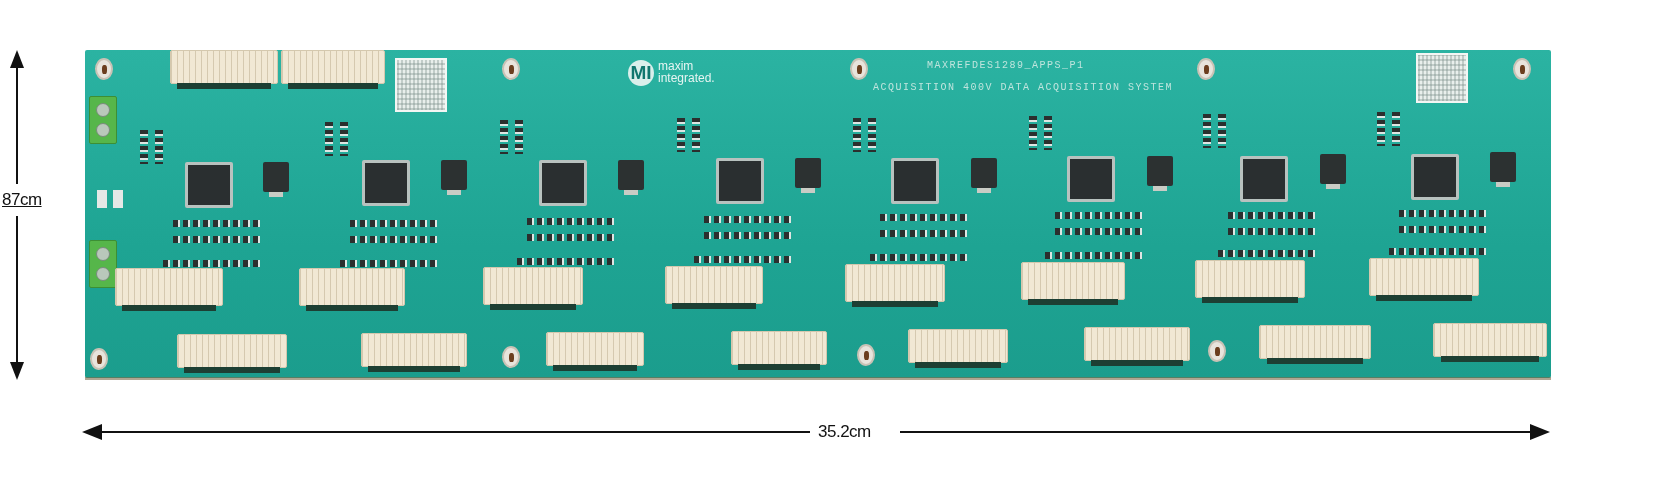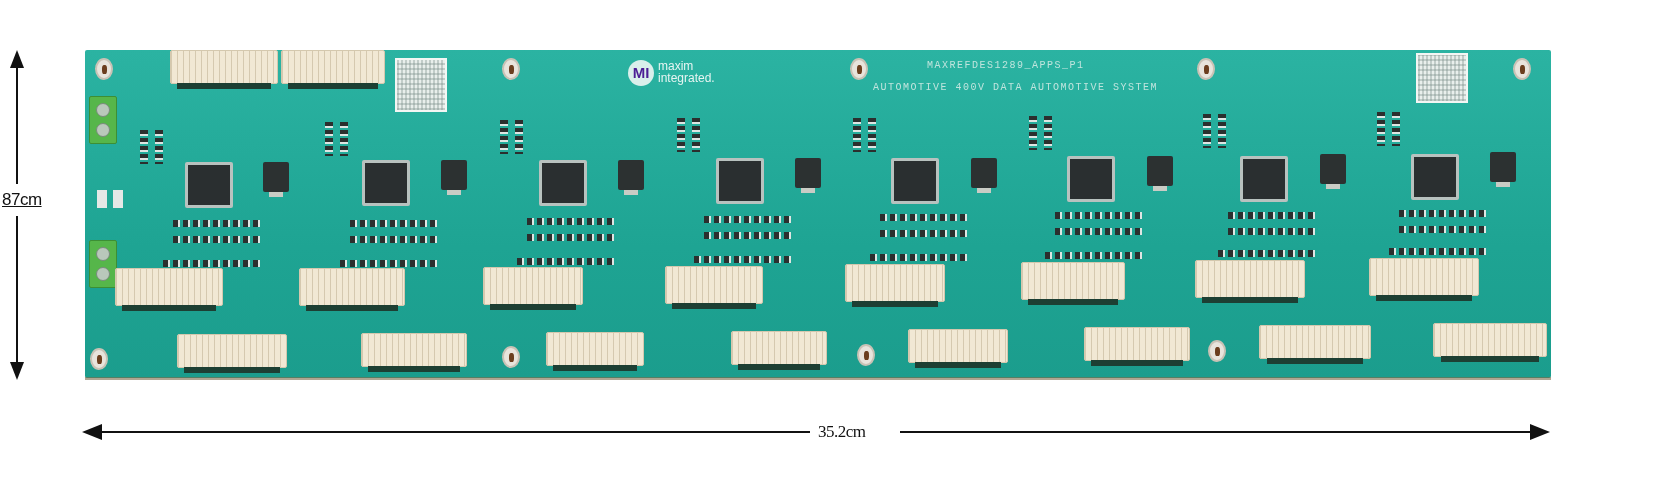--- a/index.html
+++ b/index.html
@@ -11,21 +11,21 @@
   .dim-label { position:absolute; font-family:"Liberation Sans", sans-serif; color:#111; font-size:17px; letter-spacing:-0.5px; background:#fff; padding:0 2px; }
   
   .board { position:absolute; left:85px; top:50px; width:1466px; height:328px; background:#1fa897; border-radius:2px; overflow:hidden;
            background-image: linear-gradient(180deg, #2bb3a2 0%, #1ea493 60%, #1b9d8d 100%); }
   .board-shadow { position:absolute; left:85px; top:377px; width:1466px; height:3px; background:#7a6a4a; opacity:.6; }
   .hole { position:absolute; width:18px; height:22px; border-radius:50%; background:#e8e4dc; border:2px solid #c9c2b5; box-sizing:border-box; }
   .hole::after { content:""; position:absolute; left:5px; top:5px; width:5px; height:9px; border-radius:40%; background:#6b3e1e; }
   .qr { position:absolute; background:#e9efec; border:2px solid #f3f6f4;
         background-image: repeating-linear-gradient(0deg, rgba(120,140,135,.35) 0 2px, transparent 2px 5px),
                           repeating-linear-gradient(90deg, rgba(120,140,135,.35) 0 2px, transparent 2px 4px); }
-  .logo-circle { position:absolute; width:26px; height:26px; border-radius:50%; background:#d9efeb; color:#4c1d95; font-weight:bold; font-size:15px; text-align:center; line-height:26px; }
+  .logo-circle { position:absolute; width:26px; height:26px; border-radius:50%; background:#d9efeb; color:#0f766e; font-weight:bold; font-size:19px; text-align:center; line-height:26px; }
   .logo-text { position:absolute; color:#e6f5f2; font-size:12px; line-height:12px; }
   .silk { position:absolute; color:#bfe4dd; font-family:"Liberation Mono", monospace; font-size:10px; letter-spacing:1.5px; white-space:nowrap; }
   .conn { position:absolute; background:#f1e8d4; border:1px solid #d4c8ae; border-radius:2px; box-sizing:border-box;
           background-image: repeating-linear-gradient(90deg, rgba(190,175,145,.55) 0 1px, transparent 1px 6px); }
   .conn::after { content:""; position:absolute; left:6%; right:6%; bottom:-6px; height:6px; background:#1d3f33; }
   .term { position:absolute; width:28px; height:48px; background:#56b64a; border:1px solid #3d8f34; box-sizing:border-box; border-radius:2px; }
   .term i { position:absolute; left:6px; width:14px; height:14px; border-radius:50%; background:#b9c8bb; border:1px solid #7a8b7d; box-sizing:border-box; }
   .qfp { position:absolute; width:48px; height:46px; background:#2a2f30; border:3px solid #b8c2bf; box-sizing:border-box; border-radius:2px; }
   .pwr { position:absolute; width:26px; height:30px; background:#2c3131; border-radius:2px; }
   .pwr::after { content:""; position:absolute; left:6px; bottom:-5px; width:14px; height:5px; background:#c9ccc5; }
@@ -42,21 +42,21 @@
 <body>
 
 <div class="arrow-up"></div>
 <div class="vline" style="top:66px;height:118px;"></div>
 <div class="dim-label" style="left:0px;top:190px;text-decoration:underline;">87cm</div>
 <div class="vline" style="top:216px;height:148px;"></div>
 <div class="arrow-down"></div>
 
 <div class="arrow-left"></div>
 <div class="hline" style="left:100px;width:710px;"></div>
-<div class="dim-label" style="left:816px;top:422px;font-family:Liberation Serif, serif;">35.2cm</div>
+<div class="dim-label" style="left:816px;top:422px;">35.2cm</div>
 <div class="hline" style="left:900px;width:632px;"></div>
 <div class="arrow-right"></div>
 
 <div class="board">
 
   <div class="hole" style="left:10px;top:8px;"></div>
   <div class="hole" style="left:417px;top:8px;"></div>
   <div class="hole" style="left:765px;top:8px;"></div>
   <div class="hole" style="left:1112px;top:8px;"></div>
   <div class="hole" style="left:1428px;top:8px;"></div>
@@ -69,21 +69,21 @@
   <div class="conn" style="left:196px;top:0;width:104px;height:34px;"></div>
 
   <div class="qr" style="left:310px;top:8px;width:48px;height:50px;"></div>
   <div class="qr" style="left:1331px;top:3px;width:48px;height:46px;"></div>
 
   <div class="logo-circle" style="left:543px;top:10px;">MI</div>
   <div class="logo-text" style="left:573px;top:10px;">maxim</div>
   <div class="logo-text" style="left:573px;top:22px;">integrated.</div>
 
   <div class="silk" style="left:842px;top:10px;">MAXREFDES1289_APPS_P1</div>
-  <div class="silk" style="left:788px;top:32px;">AUTOMOTIVE 400V DATA AUTOMOTIVE SYSTEM</div>
+  <div class="silk" style="left:788px;top:32px;">ACQUISITION 400V DATA ACQUISITION SYSTEM</div>
 
   <div class="term" style="left:4px;top:46px;">
       <i style="top:6px;"></i>
       <i style="top:26px;"></i>
     </div>
   <div class="term" style="left:4px;top:190px;">
       <i style="top:6px;"></i>
       <i style="top:26px;"></i>
     </div>
 

